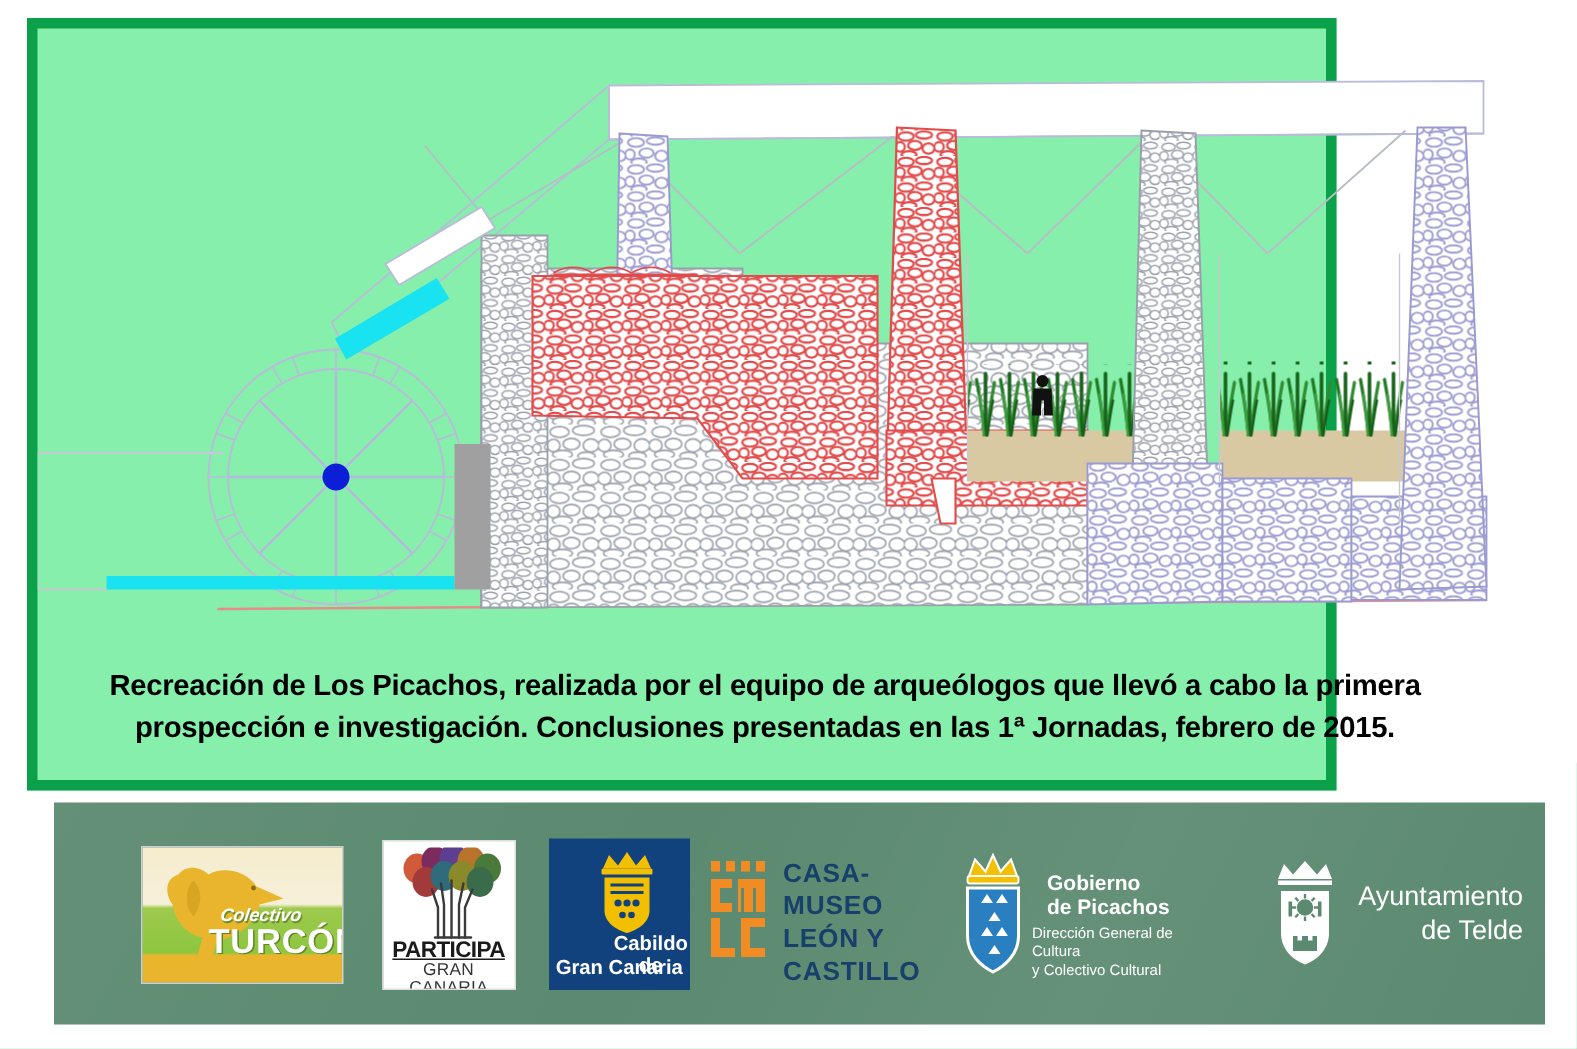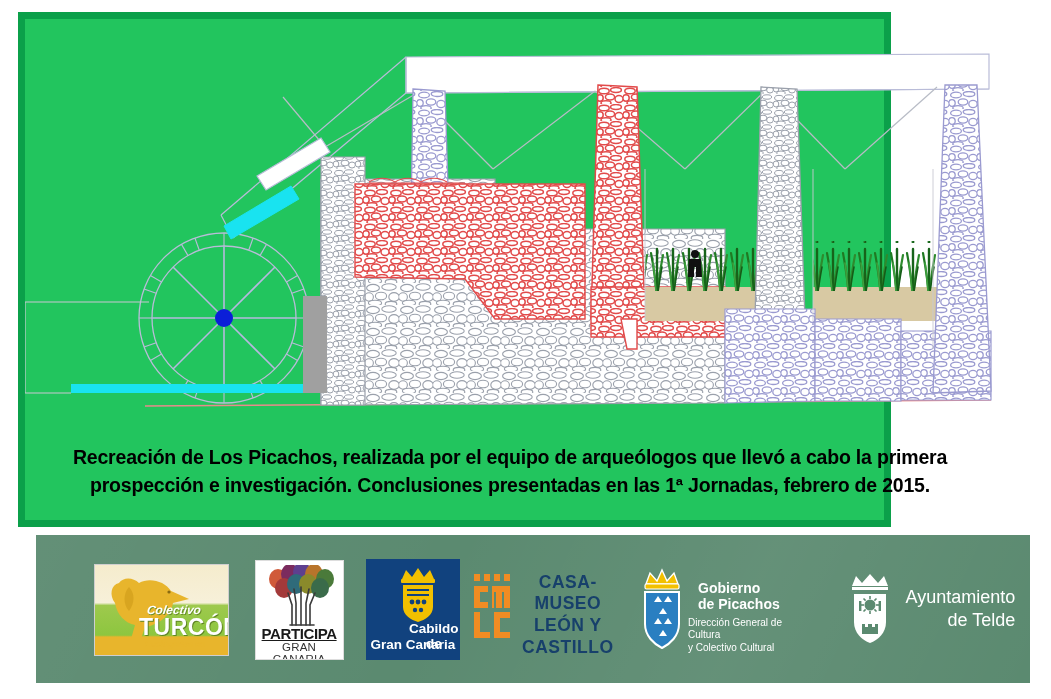--- a/index.html
+++ b/index.html
@@ -12,21 +12,21 @@
   }
   #slide{position:absolute;inset:0;background:#ffffff;}
 
   
   .panel{
     position:absolute;
     left:18px;top:12px;
     width:873px;height:515px;
     border:7px solid #0ba04a;
     box-sizing:border-box;
-    background:#22c55e;
+    background:#86efac;
   }
 
   
   .drawing{
     position:absolute;
     left:0;top:0;
     width:971px;height:410px;
     overflow:hidden;
   }
   .drawing svg{display:block;}
@@ -109,21 +109,21 @@
     background:#11427e;position:relative;overflow:hidden;
   }
   .cab-art{position:absolute;left:26px;top:6px;width:52px;height:58px;}
   .cab-t1{position:absolute;left:0;right:0;top:62px;text-align:center;
     font-size:13.5px;font-weight:bold;color:#ffffff;padding-left:42px;}
   .cab-t2{position:absolute;left:0;right:0;top:78px;text-align:center;
     font-size:13.5px;font-weight:bold;color:#ffffff;}
 
   
   .lg-cmlc{
-    width:152px;height:76px;margin-left:10px;position:relative;text-align:center;
+    width:152px;height:76px;margin-left:10px;position:relative;
   }
   .cmlc-mono{position:absolute;left:2px;top:2px;width:44px;height:66px;}
   .cmlc-txt{position:absolute;left:52px;top:0px;
     font-size:17.5px;font-weight:bold;color:#17406b;line-height:1.24;
     letter-spacing:0.5px;}
 
   
   .lg-gobcan{
     width:200px;height:92px;margin-left:24px;position:relative;
   }

